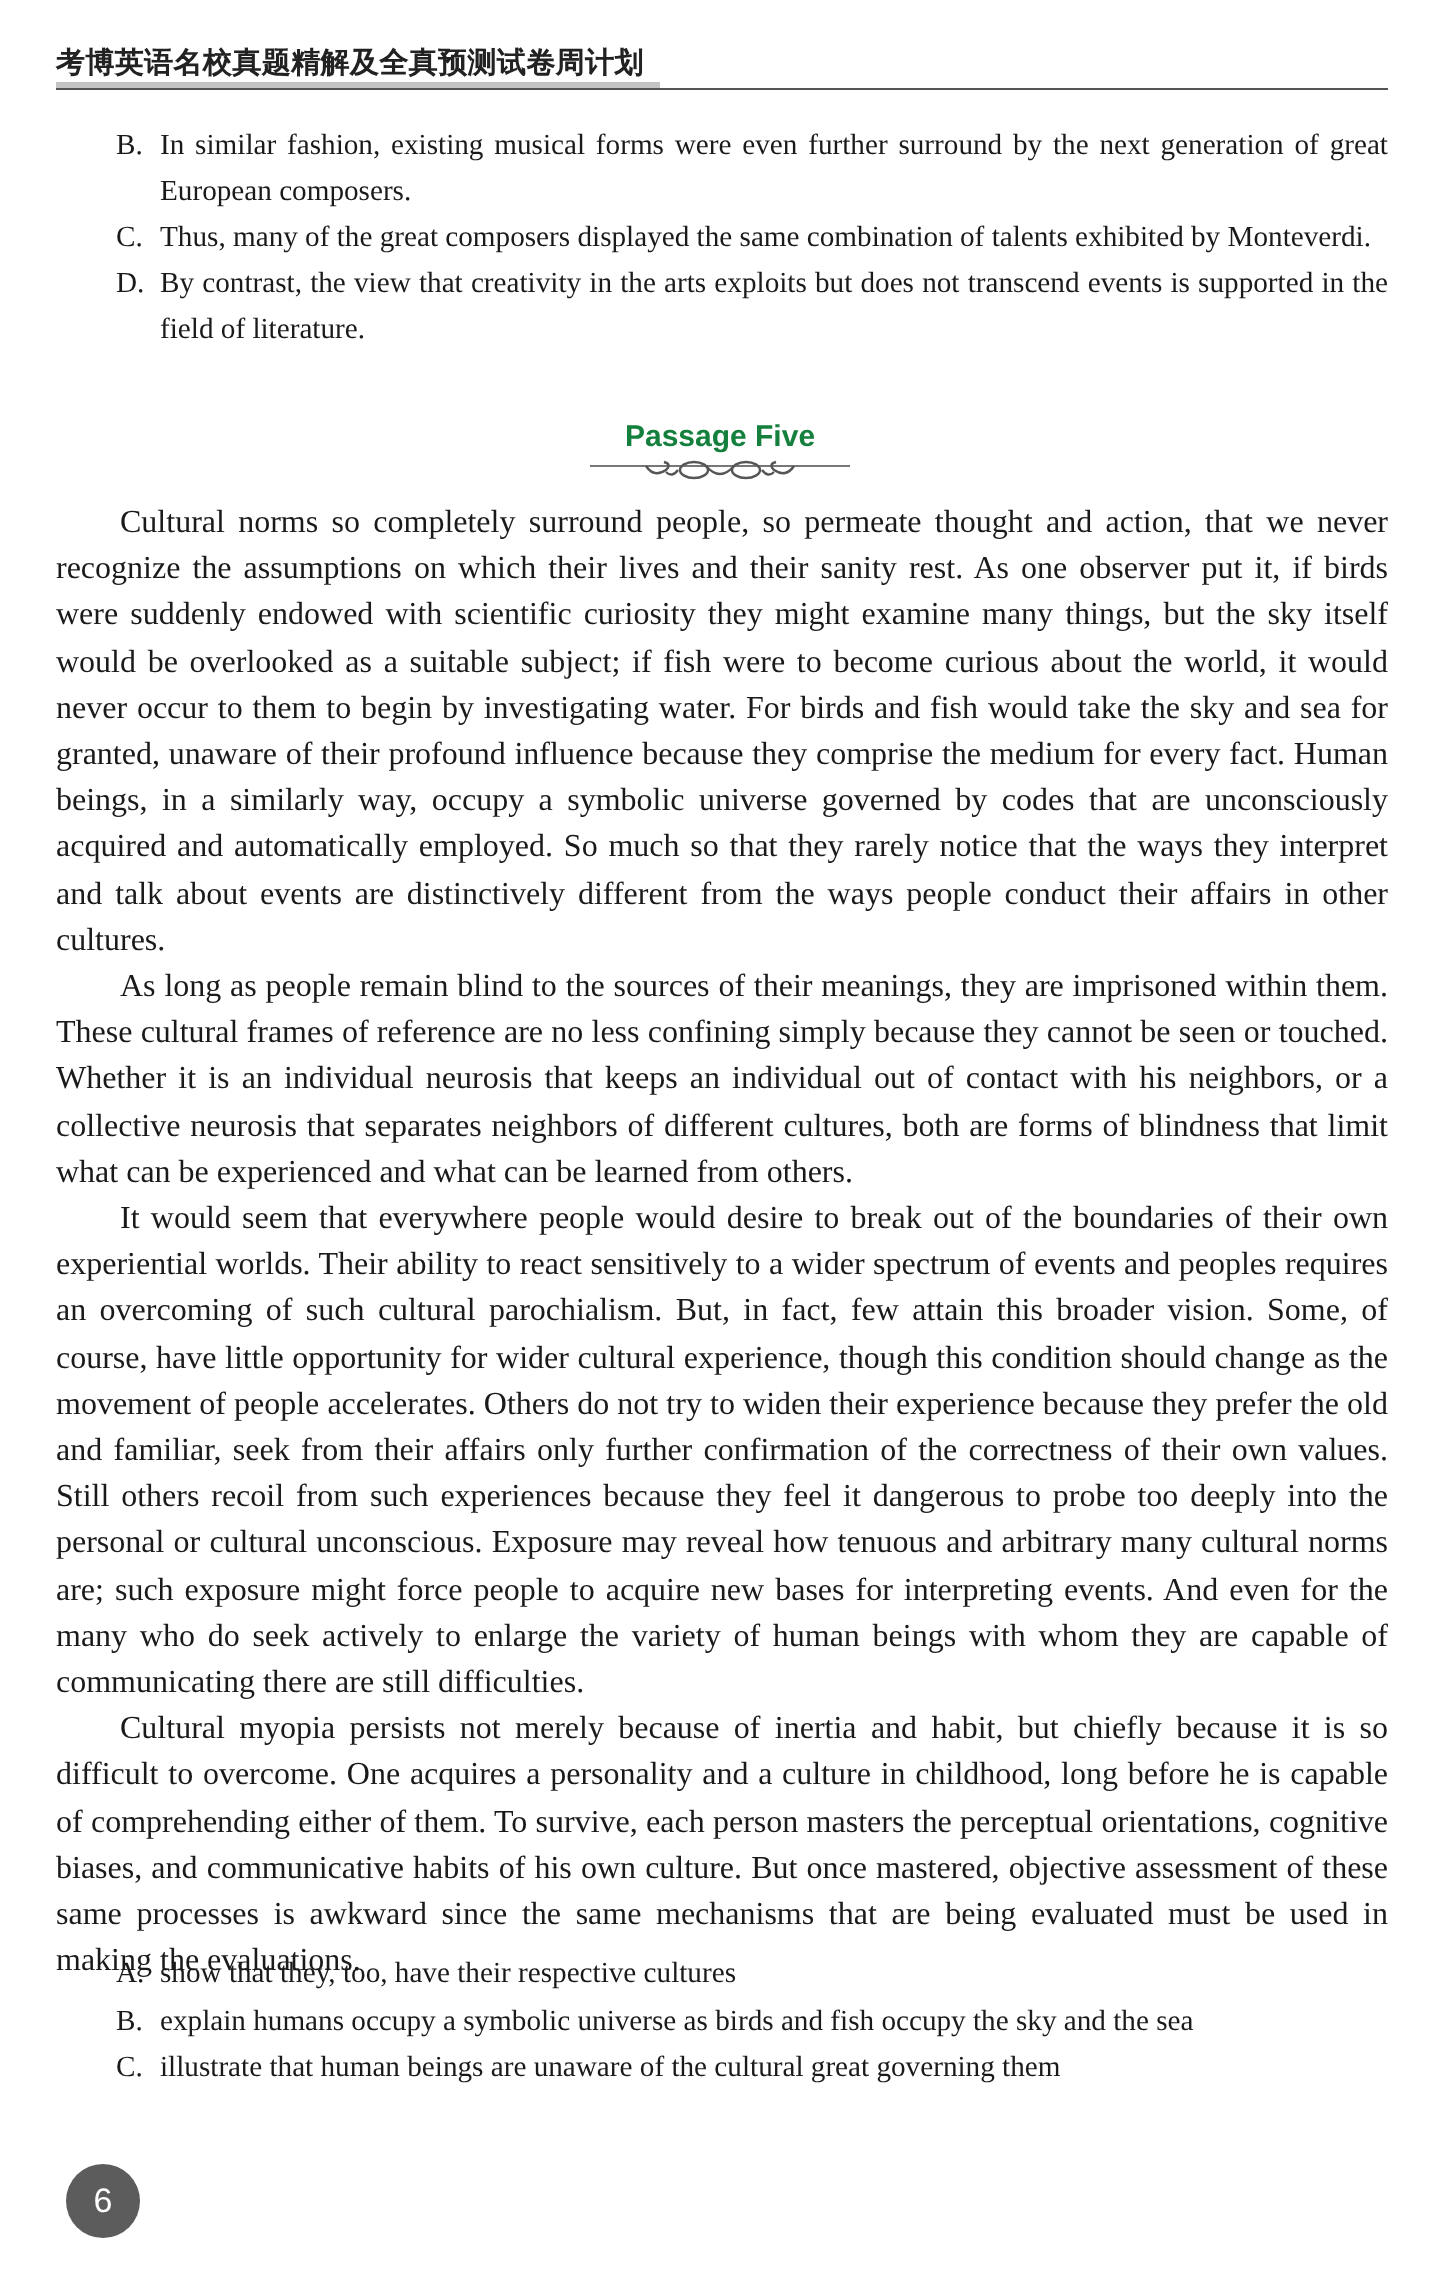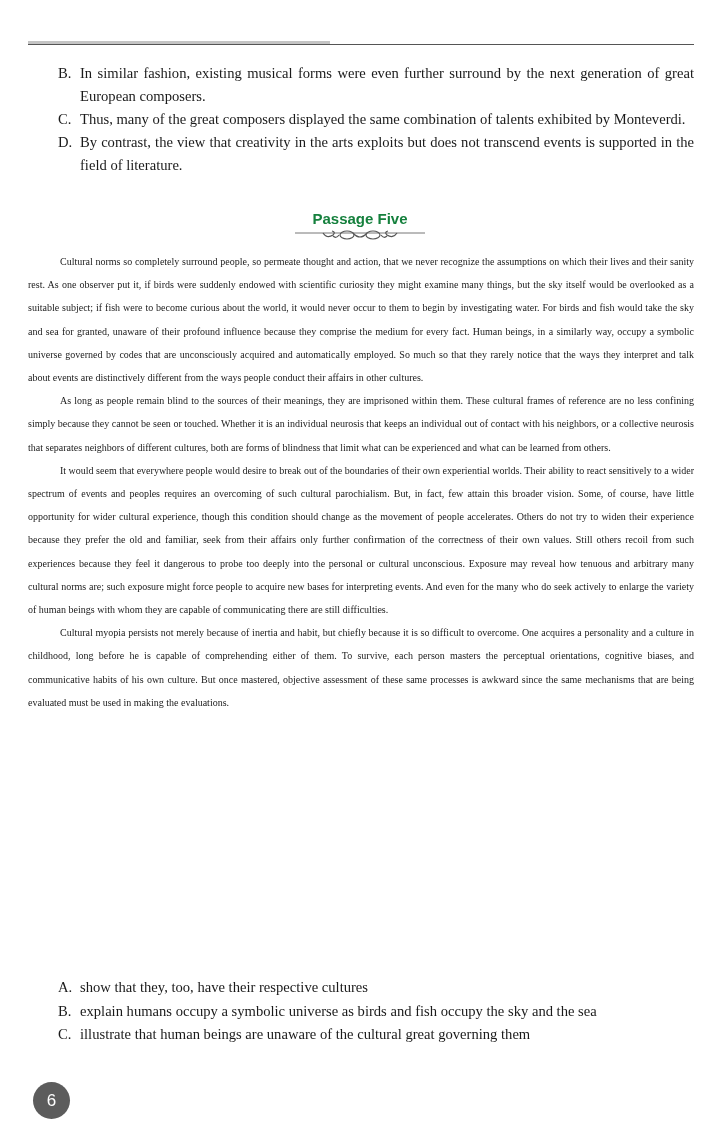--- a/index.html
+++ b/index.html
@@ -13,37 +13,38 @@
 
   .opts-top { position: absolute; left: 58px; top: 62px; width: 636px; font-size: 14.6px; line-height: 23px; }
   .opt { display: flex; text-align: justify; }
   .opt .lbl { width: 22px; flex: 0 0 22px; }
   .opt .txt { flex: 1; }
 
   .passage-head { position: absolute; left: 280px; top: 210px; width: 160px; text-align: center; }
   .passage-title { font-family: "Liberation Sans", sans-serif; font-size: 15px; font-weight: bold; color: #15803d; }
   .ornament { display: block; margin: 1px auto 0; }
 
-  .body-text { position: absolute; left: 28px; top: 250px; width: 666px; font-size: 10px;
+  .body-text { position: absolute; left: 28px; top: 250px; width: 666px; font-size: 16px;
                line-height: 23.2px; text-align: justify; }
   .body-text p { margin: 0; text-indent: 32px; }
 
   .question { position: absolute; left: 28px; top: 976px; width: 666px; font-size: 14.6px; line-height: 23.5px; }
   .q-stem { font-weight: bold; }
   .q-blank { display: inline-block; width: 62px; border-bottom: 1px solid #222; height: 12px; vertical-align: baseline; margin-left: 3px; }
   .q-opts { padding-left: 30px; }
 
   .page-num { position: absolute; left: 33px; top: 1082px; width: 37px; height: 37px; border-radius: 50%;
               background: #5c5c5c; color: #fff; font-family: "Liberation Sans", sans-serif; font-size: 17px;
               text-align: center; line-height: 37px; }
 </style>
 </head>
 <body>
 
 <div class="header">
+  <div class="header-title">考博英语名校真题精解及全真预测试卷周计划</div>
   <div class="header-bar"></div>
   <div class="header-line"></div>
 </div>
 
 <div class="opts-top">
   <div class="opt">
     <span class="lbl">B.</span>
     <span class="txt">In similar fashion, existing musical forms were even further surround by the next generation of great European composers.</span>
   </div>
   <div class="opt">

